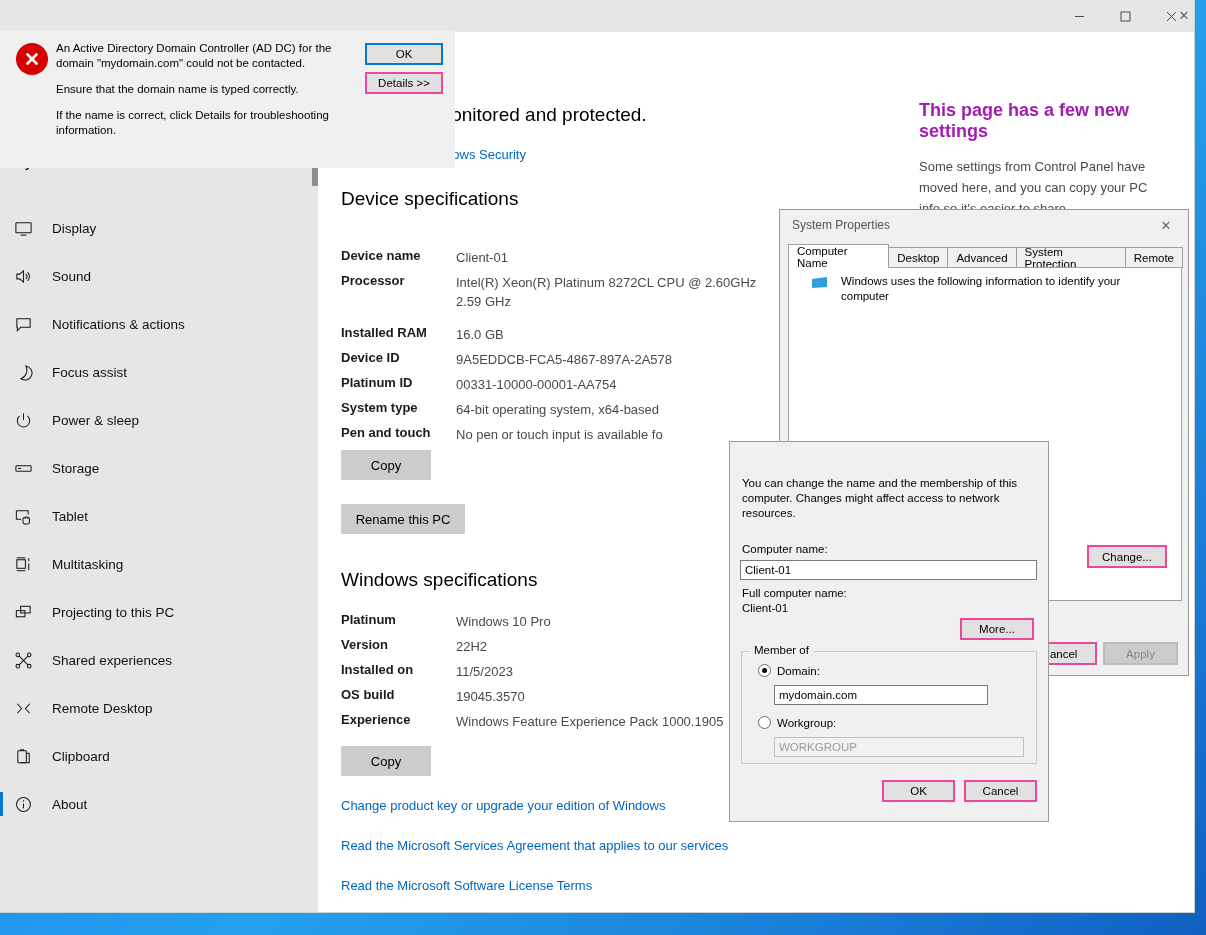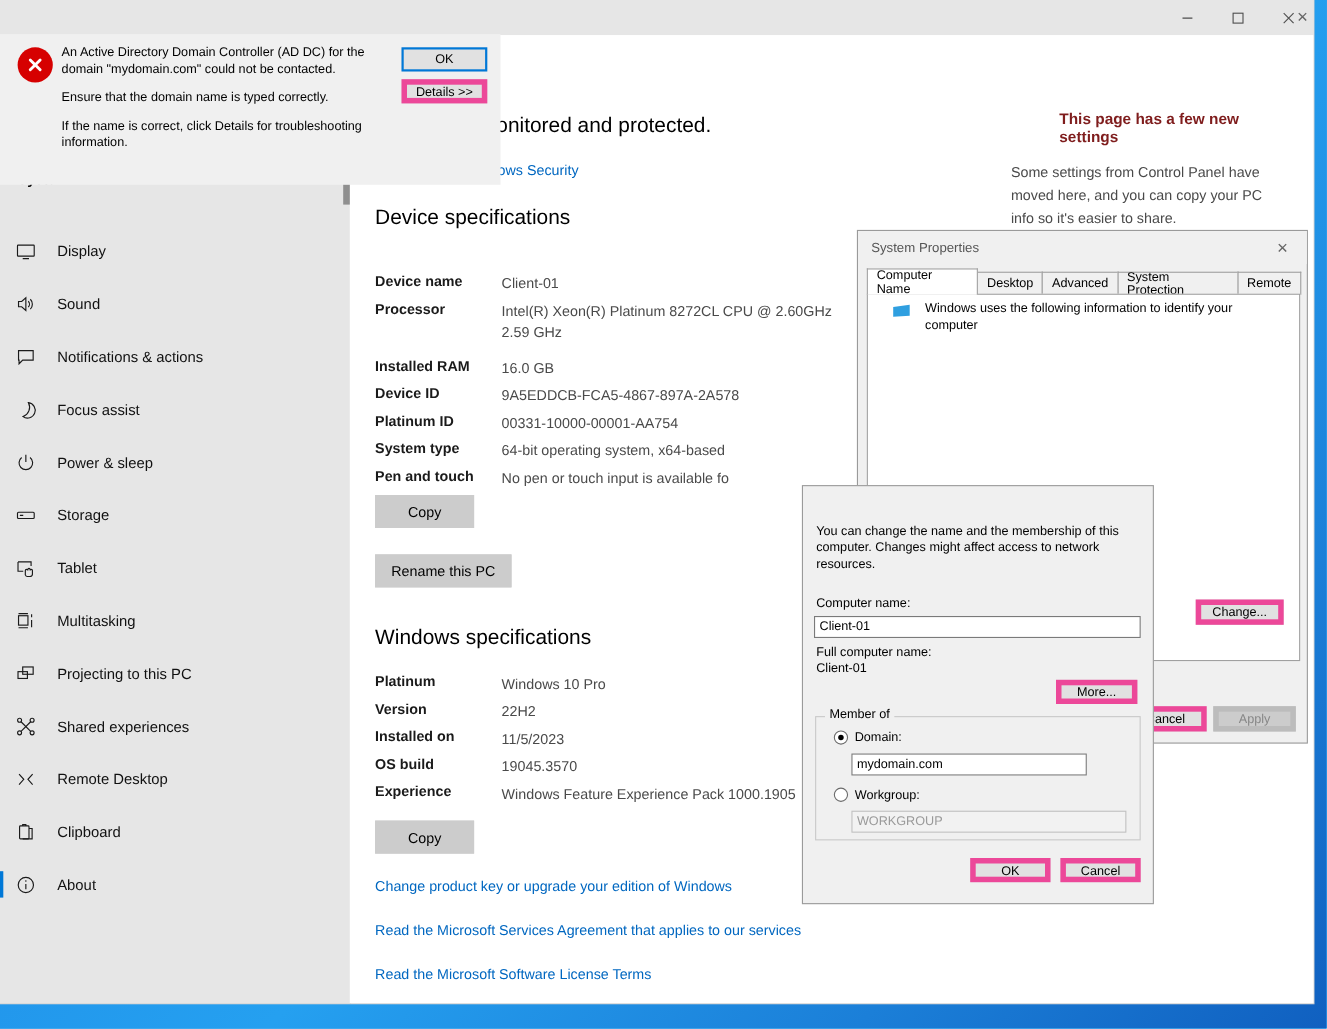--- a/index.html
+++ b/index.html
@@ -154,21 +154,21 @@
     height: 30px;
     cursor: default;
   }
   .blue-link {
     position: absolute; left: 22px;
     font-size: 13px; color: #0067c0; cursor: pointer;
   }
 
   
   #right-rail { position: absolute; left: 600px; top: 68px; width: 240px; }
-  #rail-title { font-size: 14px; font-weight: 600; color: #7f1d1d; margin-left: 44px; }
+  #rail-title { font-size: 18px; font-weight: 600; color: #a21caf; }
   #rail-body { margin-top: 14px; font-size: 13px; color: #4a4a4a; line-height: 21px; }
 
   
   .w32 {
     position: absolute;
     background: #f0f0f0;
     border: 1px solid #9a9a9a;
     font-family: "Liberation Sans", sans-serif;
     font-size: 11.5px;
     color: #000;
@@ -183,21 +183,21 @@
   }
   .w32-title.active { color: #111; }
   .w32-close {
     position: absolute; right: 0; top: 0;
     width: 44px; height: 30px;
     display: flex; align-items: center; justify-content: center;
     color: #666; font-size: 13px; cursor: default;
   }
   .w32-btn {
     background: #e1e1e1;
-    border: 5px solid #ec4899;
+    border: 2px solid #ec4899;
     font-family: "Liberation Sans", sans-serif;
     font-size: 11.5px; color: #000;
     cursor: default;
   }
   .w32-btn.default { border: 2px solid #0078d7; background: #e1e1e1; }
   .w32-btn.disabled { color: #878787; background: #cccccc; border-color: #bcbcbc; }
   .w32-input {
     background: #fff;
     border: 1px solid #7a7a7a;
     font-family: "Liberation Sans", sans-serif;

